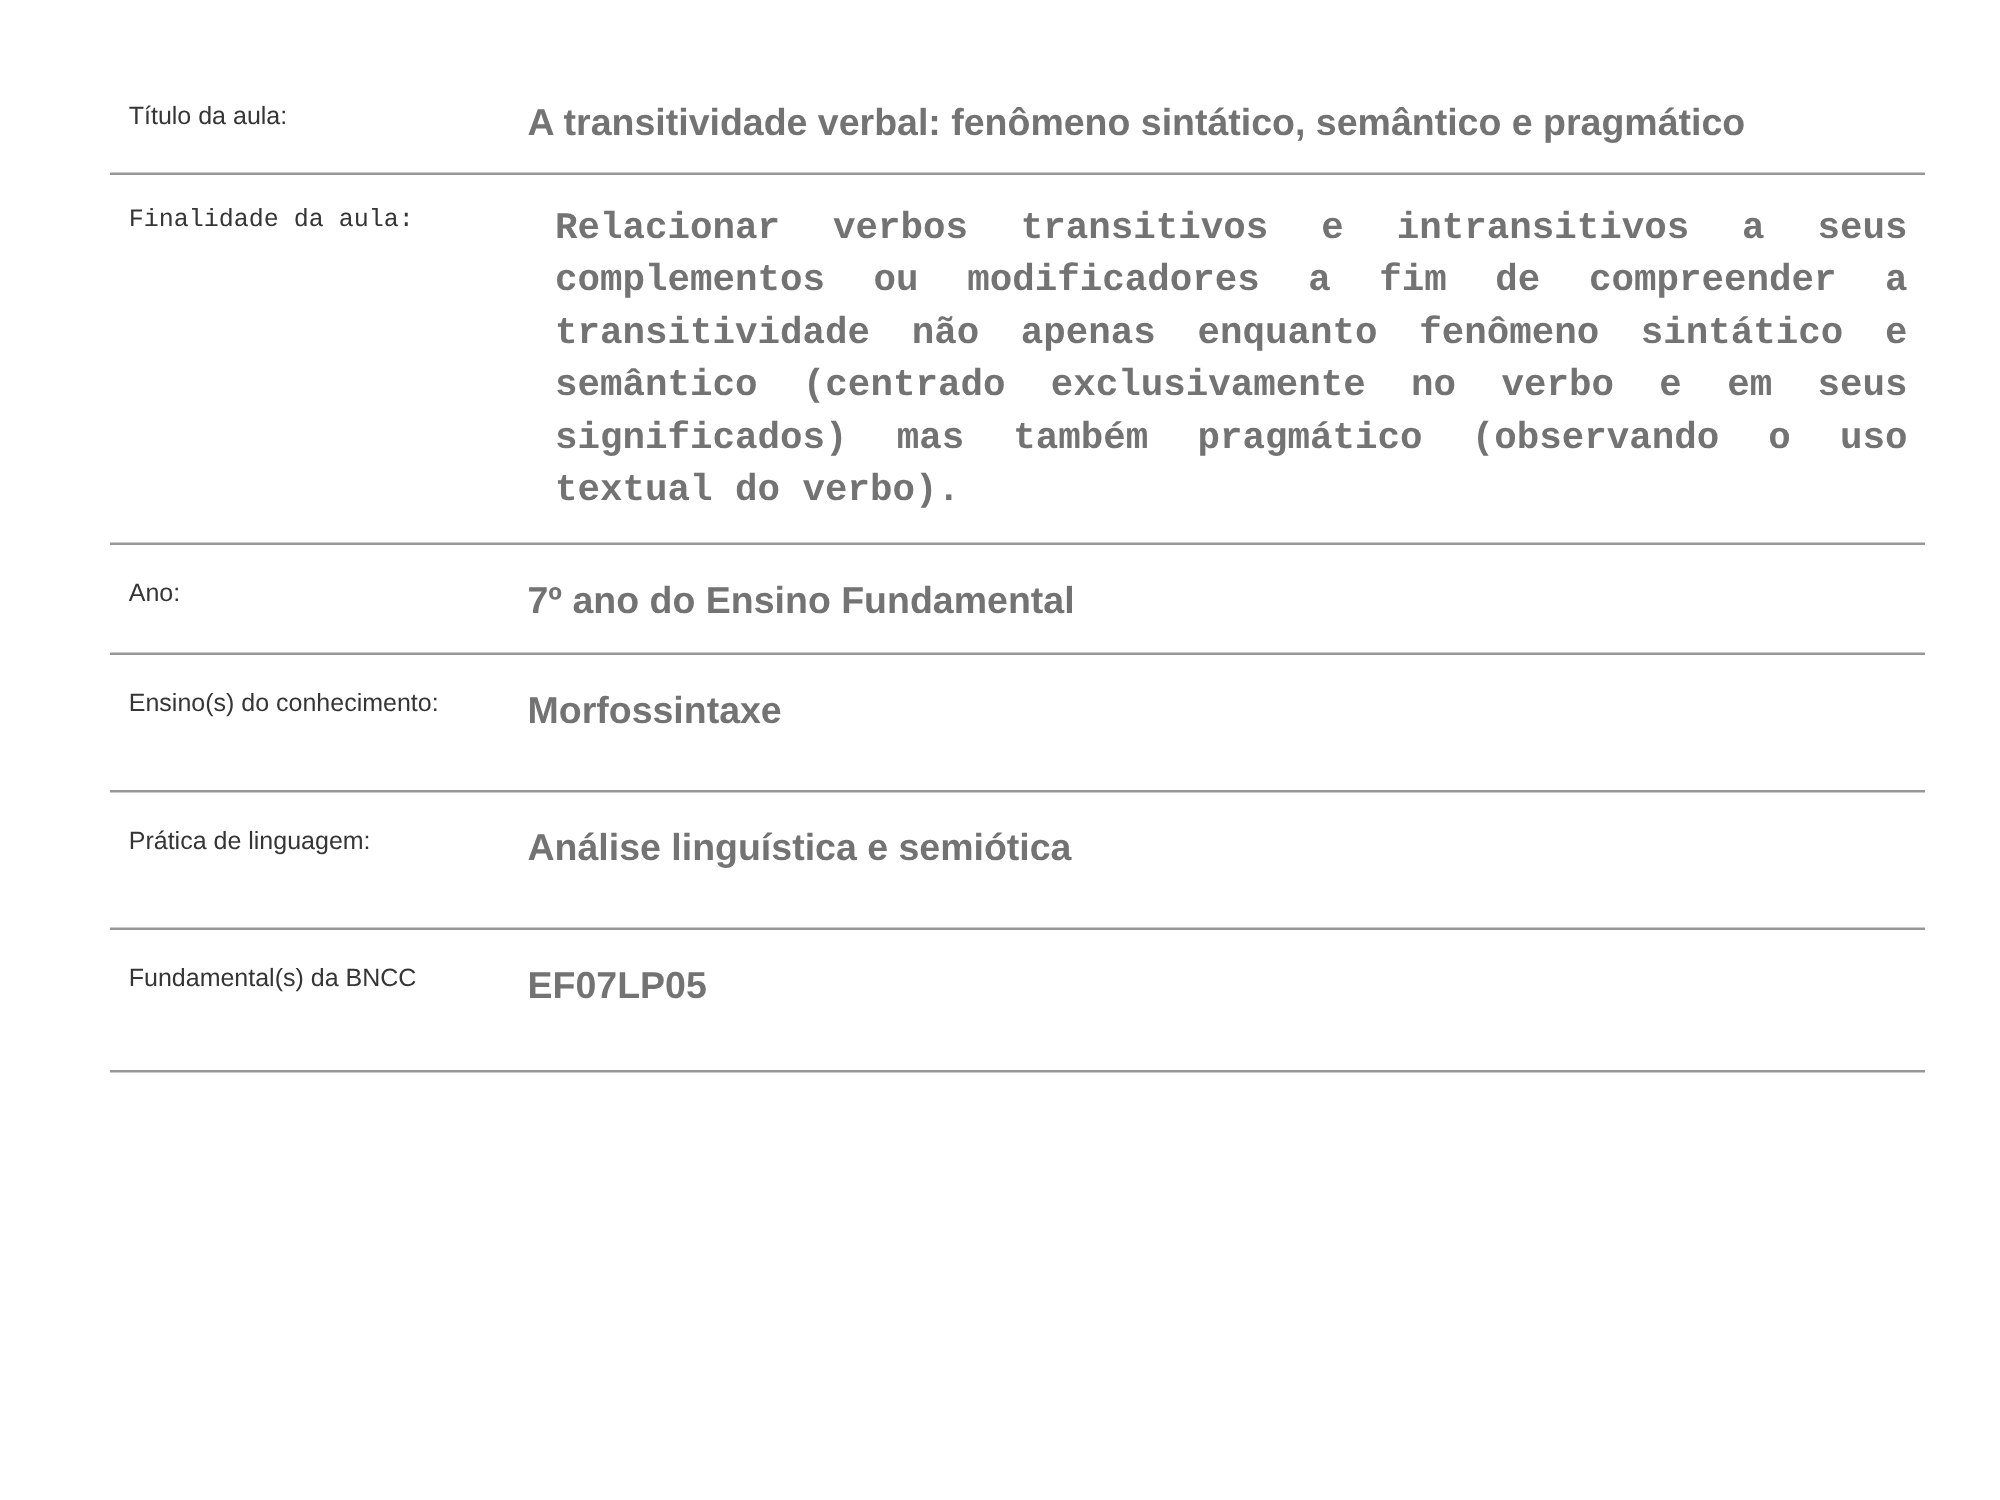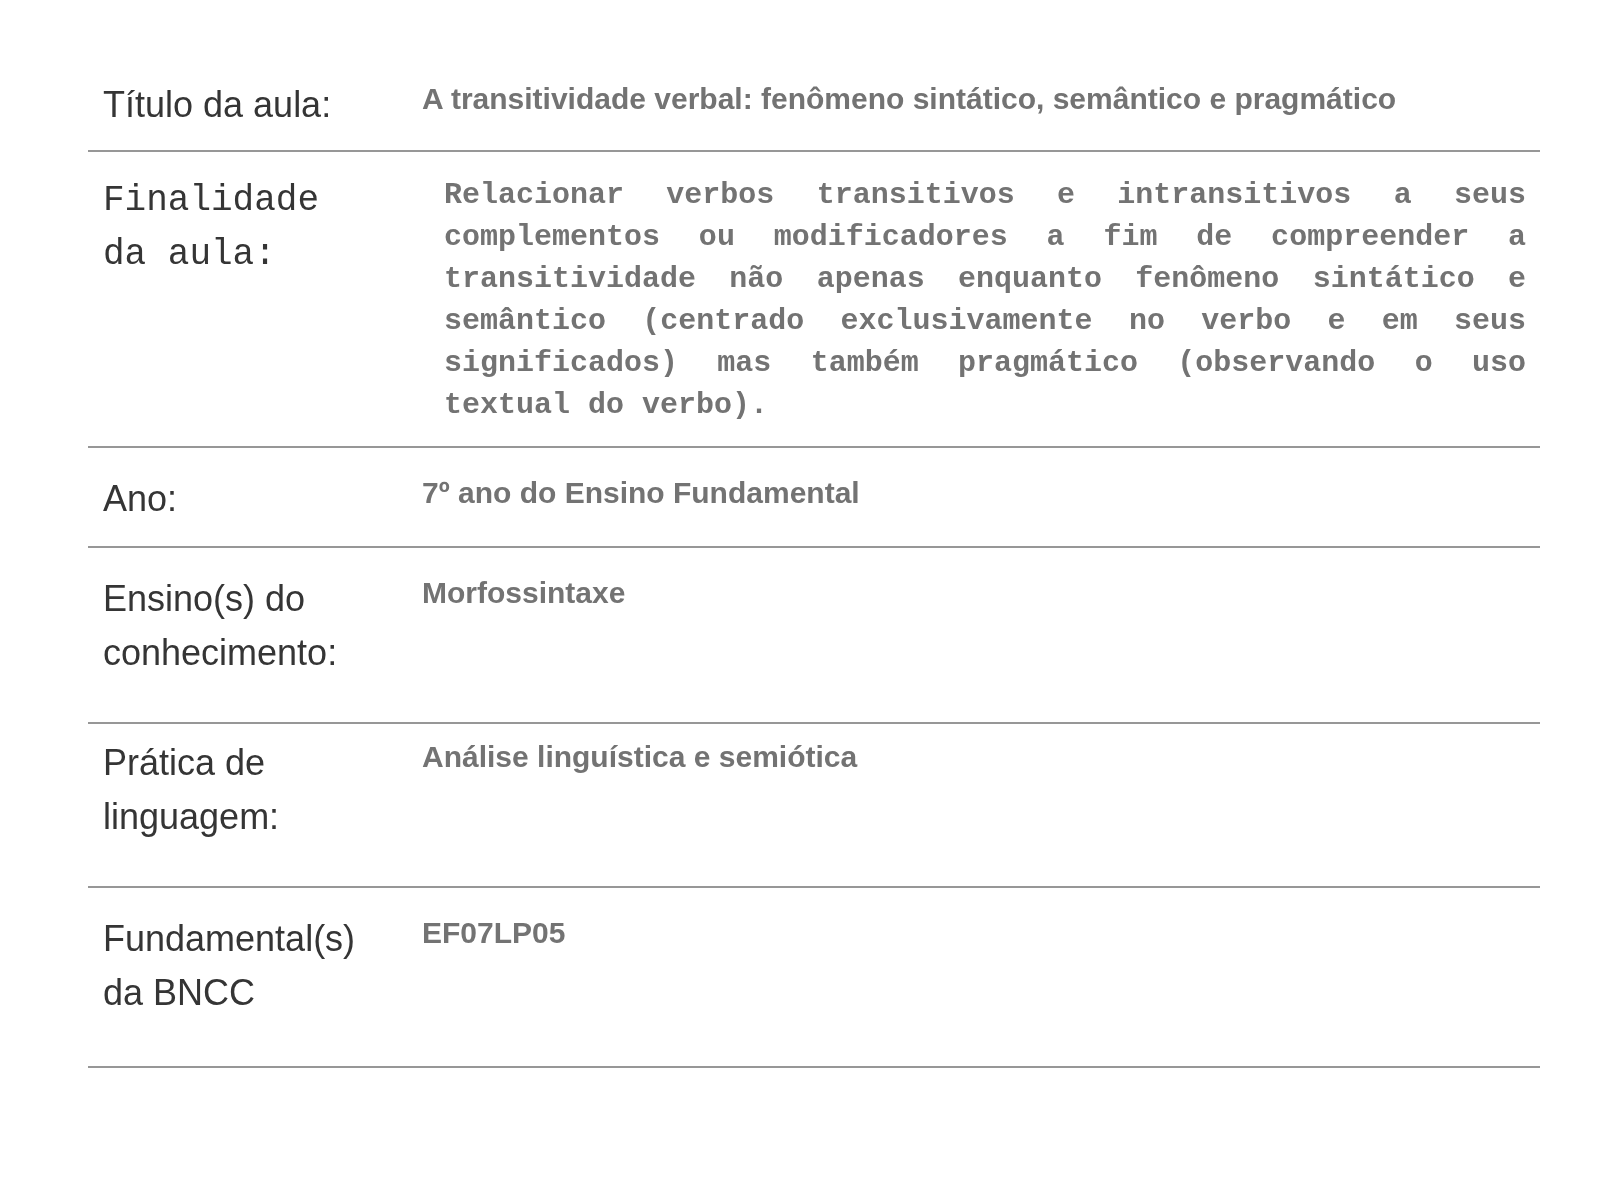--- a/index.html
+++ b/index.html
@@ -21,27 +21,27 @@
   }
   .row {
     display: flex;
     align-items: flex-start;
     border-bottom: 2px solid #979797;
   }
   .row-titulo      { padding: 0 0 18px; }
   .row-finalidade  { padding: 22px 0 20px; font-family: Liberation Mono, monospace; }
   .row-ano         { padding: 24px 0 20px; }
   .row-objeto      { padding: 24px 0 42px; }
-  .row-pratica     { padding: 12px 0 42px; }
+  .row-pratica     { padding: 24px 0 42px; }
   .row-habilidade  { padding: 24px 0 46px; }
   .cell-label {
     flex: 0 0 334px;
     box-sizing: border-box;
     padding-left: 15px;
-    font-size: 36px;
+    font-size: 20px;
     line-height: 1.5;
     font-weight: 400;
     color: #353535;
   }
   .cell-label .label-text {
     display: block;
     max-width: 258px;
   }
   .cell-value {
     flex: 1 1 auto;

